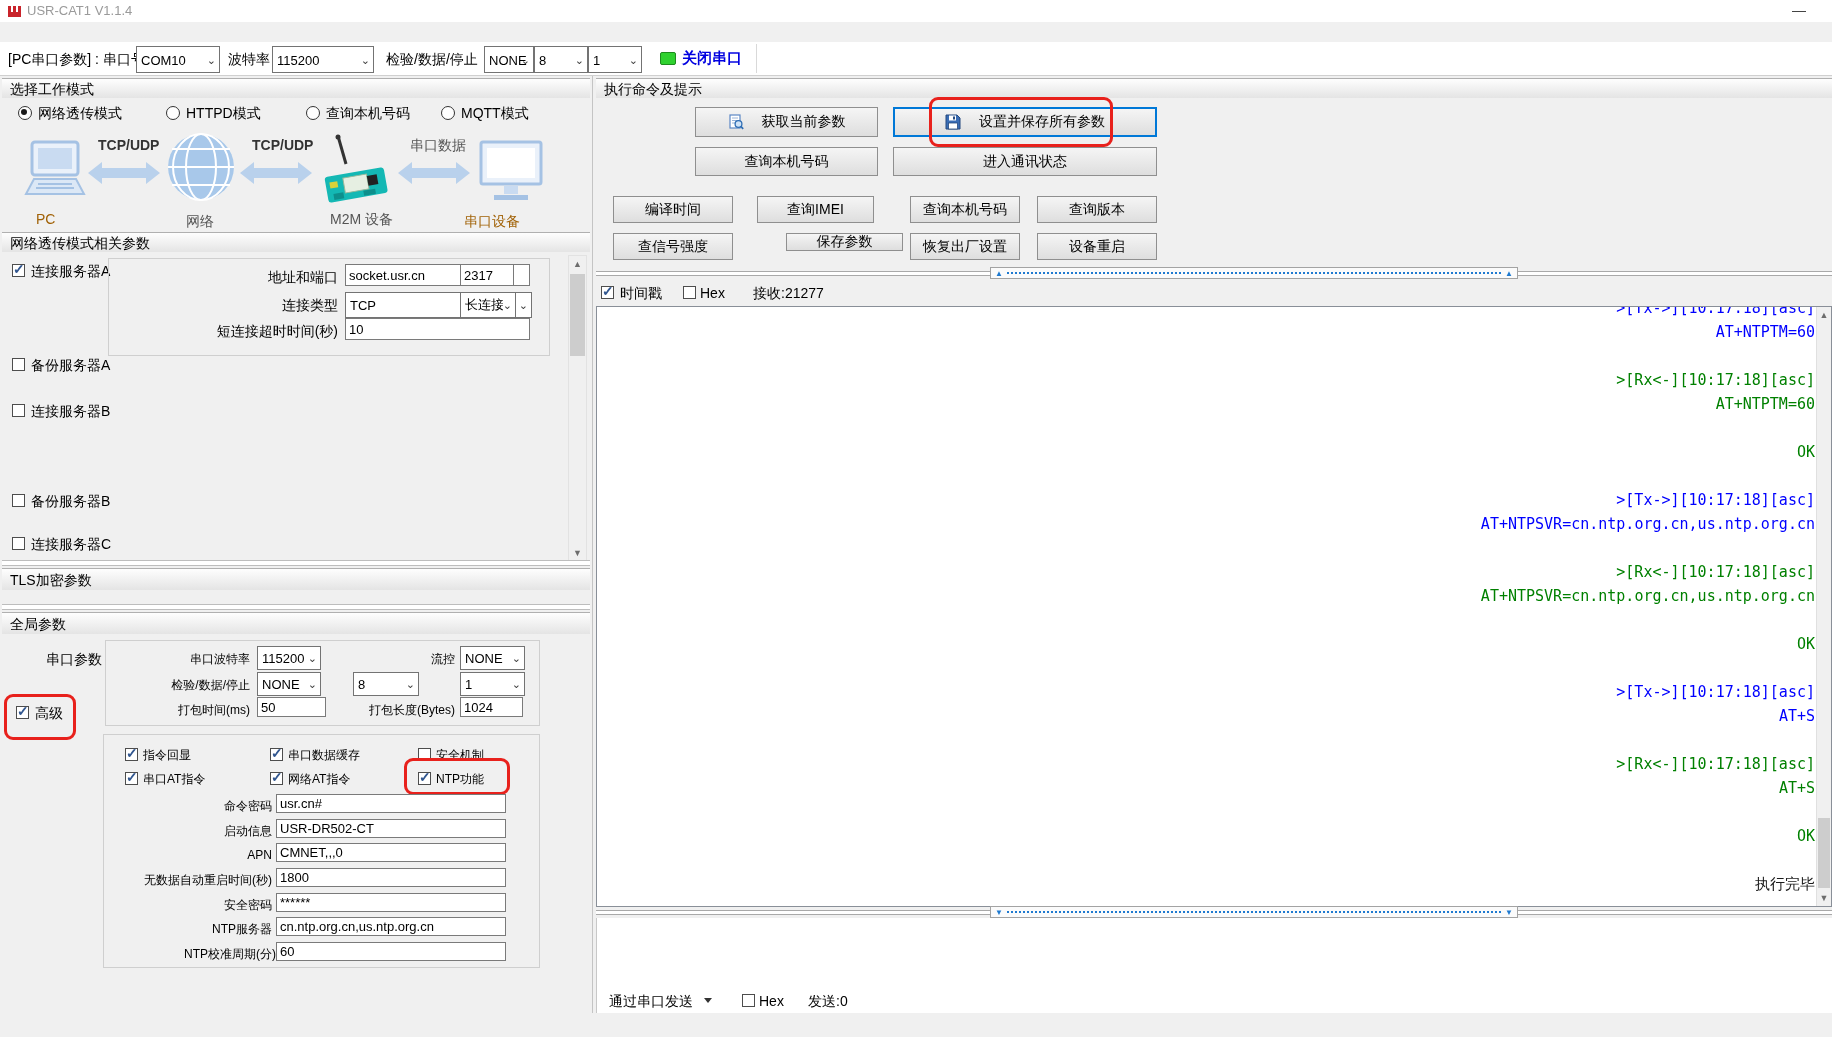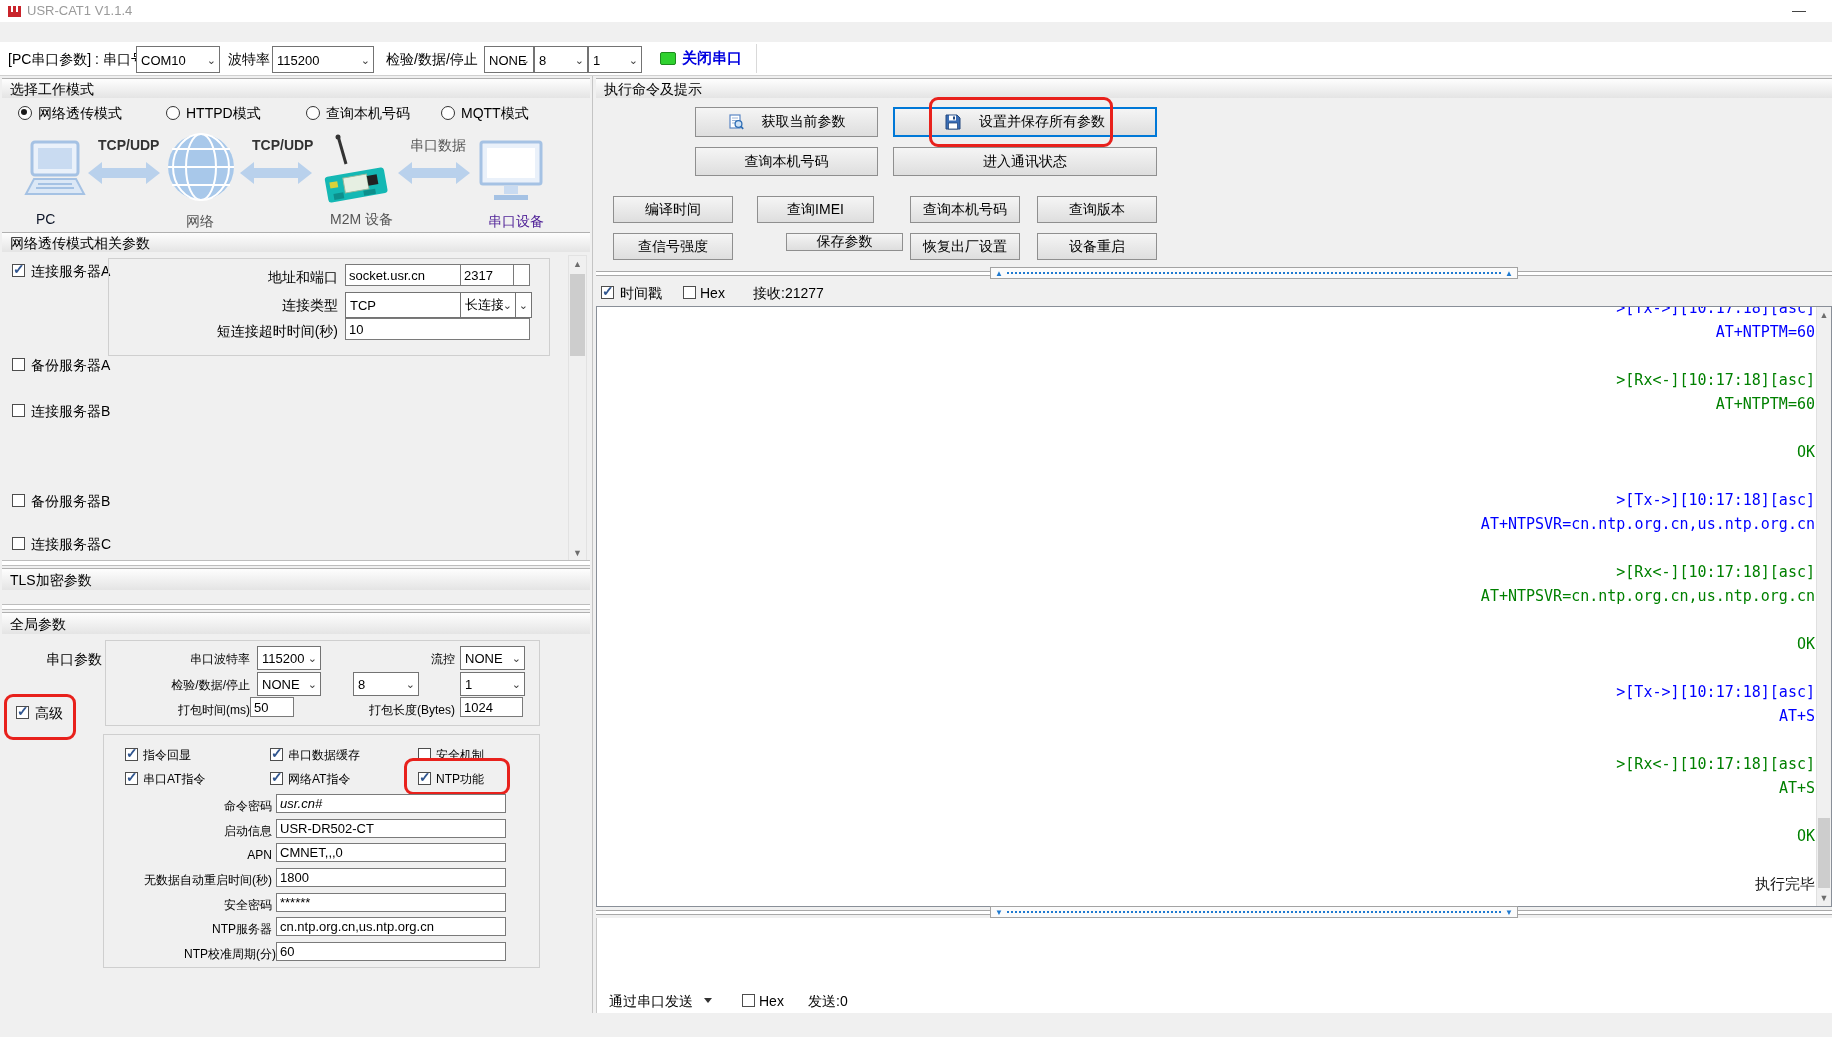--- a/index.html
+++ b/index.html
@@ -154,24 +154,24 @@
   <span class="lbl" style="left:410px;top:136px;color:#555">串口数据</span>
   <svg class="abs" style="left:398px;top:160px" width="72" height="26" viewBox="0 0 72 26">
     <polygon points="0,13 14,2 14,8 58,8 58,2 72,13 58,24 58,18 14,18 14,24" fill="#b9d1ec"></polygon>
   </svg>
   <svg class="abs" style="left:478px;top:140px" width="66" height="64" viewBox="0 0 66 64">
     <rect x="3" y="2" width="60" height="42" rx="2" fill="#eaf1fa" stroke="#a5c2e4" stroke-width="3"></rect>
     <rect x="9" y="8" width="48" height="30" fill="#fff"></rect>
     <rect x="26" y="46" width="14" height="8" fill="#c9dbf1"></rect>
     <rect x="16" y="55" width="34" height="5" fill="#a5c2e4"></rect>
   </svg>
-  <span class="lbl" style="left:36px;top:210px;color:#0f172a">PC</span>
+  <span class="lbl" style="left:36px;top:210px;color:#a16207">PC</span>
   <span class="lbl" style="left:186px;top:212px;color:#555">网络</span>
   <span class="lbl" style="left:330px;top:210px;color:#555">M2M 设备</span>
-  <span class="lbl" style="left:488px;top:212px;color:#4c1d95">串口设备</span>
+  <span class="lbl" style="left:464px;top:212px;color:#a16207">串口设备</span>
 
   <div class="hdrbar" style="left:2px;top:232px;width:588px">网络透传模式相关参数</div>
 
   <div class="cb on" style="left:12px;top:264px"></div>
   <span class="lbl" style="left:31px;top:262px">连接服务器A</span>
 
   <div class="gbox" style="left:108px;top:258px;width:440px;height:96px"></div>
   <div class="lbl lblr" style="left:140px;top:268px;width:198px">地址和端口</div>
   <input class="input" style="left: 345px; top: 264px; width: 185px; height: 22px;" value="socket.usr.cn">
   <input class="input" style="top: 264px; width: 54px; height: 22px; left: 460px;" value="2317">
@@ -227,21 +227,21 @@
   </div>
   <div class="combo" style="left:353px;top:672px;width:64px;height:22px">
     <span class="val">8</span>
       <span class="chev">⌄</span>
   </div>
   <div class="combo" style="left:460px;top:672px;width:63px;height:22px">
     <span class="val">1</span>
       <span class="chev">⌄</span>
   </div>
   <div class="lbl lblr sm" style="left:110px;top:701px;width:140px">打包时间(ms)</div>
-  <input class="input" style="left: 250px; top: 697px; width: 44px; height: 20px;" value="50">
+  <input class="input" style="left: 257px; top: 697px; width: 69px; height: 20px;" value="50">
   <div class="lbl lblr sm" style="left:340px;top:701px;width:115px">打包长度(Bytes)</div>
   <input class="input" style="left: 460px; top: 697px; width: 63px; height: 20px;" value="1024">
 
   <div class="cb on" style="left:16px;top:706px"></div>
   <span class="lbl" style="left:35px;top:704px">高级</span>
   <div class="redbox" style="left:4px;top:694px;width:66px;height:40px"></div>
 
   <div class="gbox" style="left:103px;top:734px;width:435px;height:232px"></div>
   <div class="cb on" style="left:125px;top:748px"></div>
   <span class="lbl sm" style="left:143px;top:746px">指令回显</span>
@@ -251,21 +251,21 @@
   <span class="lbl sm" style="left:436px;top:746px">安全机制</span>
   <div class="cb on" style="left:125px;top:772px"></div>
   <span class="lbl sm" style="left:143px;top:770px">串口AT指令</span>
   <div class="cb on" style="left:270px;top:772px"></div>
   <span class="lbl sm" style="left:288px;top:770px">网络AT指令</span>
   <div class="cb on" style="left:418px;top:772px"></div>
   <span class="lbl sm" style="left:436px;top:770px">NTP功能</span>
   <div class="redbox" style="left:404px;top:758px;width:100px;height:31px"></div>
 
   <div class="lbl lblr sm" style="left:60px;top:797px;width:212px">命令密码</div>
-  <input class="input" style="left: 276px; top: 794px; width: 230px; height: 19px; font-style: italic;" value="usr.cn#">
+  <input class="input" style="left: 276px; top: 794px; width: 230px; height: 19px;" value="usr.cn#">
   <div class="lbl lblr sm" style="left:60px;top:822px;width:212px">启动信息</div>
   <input class="input" style="left: 276px; top: 819px; width: 230px; height: 19px;" value="USR-DR502-CT">
   <div class="lbl lblr sm" style="left:60px;top:846px;width:212px">APN</div>
   <input class="input" style="left: 276px; top: 843px; width: 230px; height: 19px;" value="CMNET,,,0">
   <div class="lbl lblr sm" style="left:60px;top:871px;width:212px">无数据自动重启时间(秒)</div>
   <input class="input" style="left: 276px; top: 868px; width: 230px; height: 19px;" value="1800">
   <div class="lbl lblr sm" style="left:60px;top:896px;width:212px">安全密码</div>
   <input class="input" style="left: 276px; top: 893px; width: 230px; height: 19px;" value="******">
   <div class="lbl lblr sm" style="left:60px;top:920px;width:212px">NTP服务器</div>
   <input class="input" style="left: 276px; top: 917px; width: 230px; height: 19px;" value="cn.ntp.org.cn,us.ntp.org.cn">

